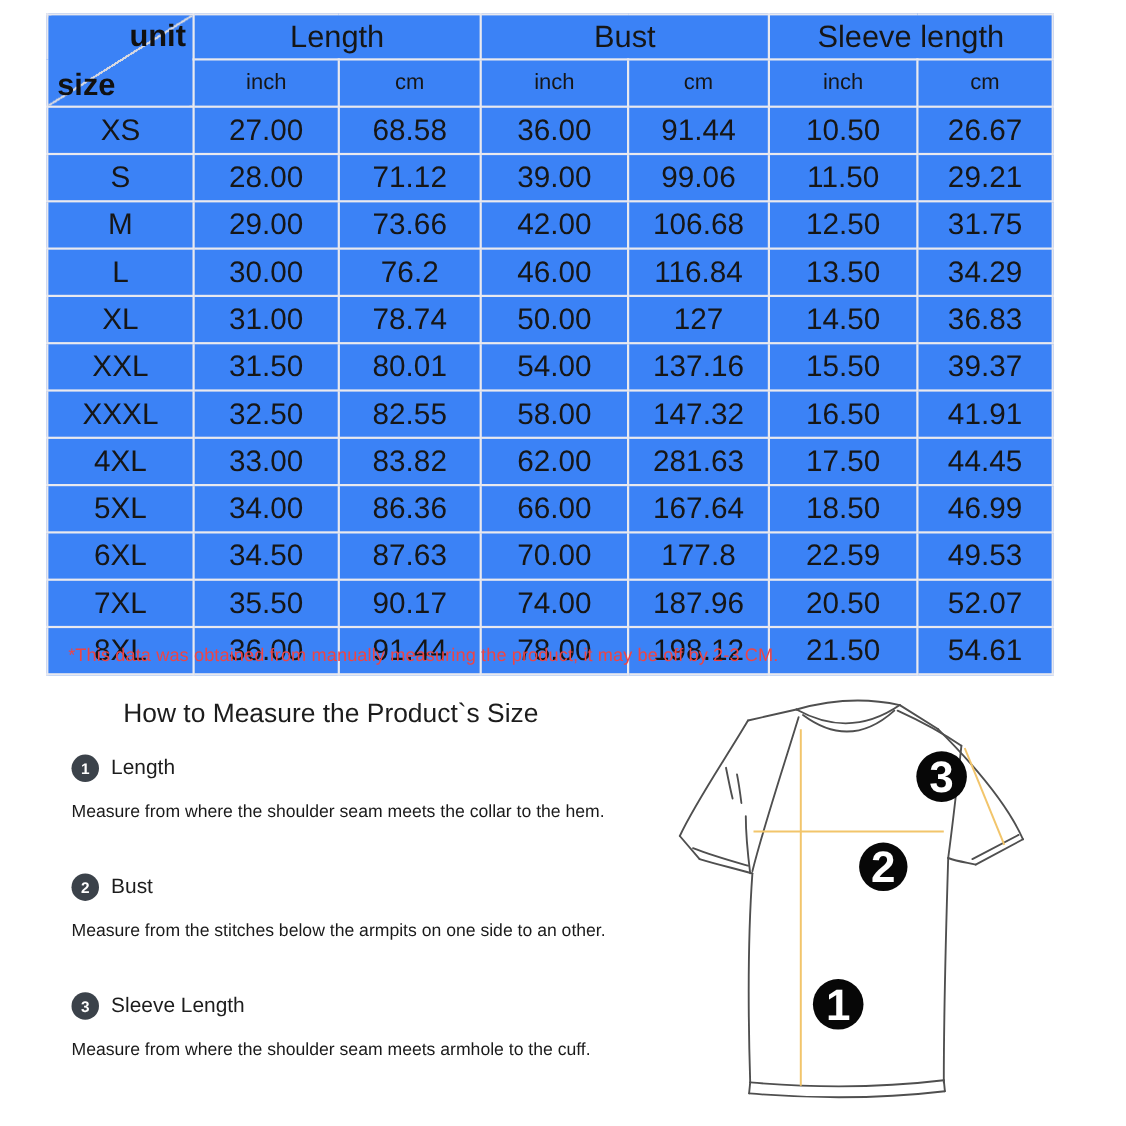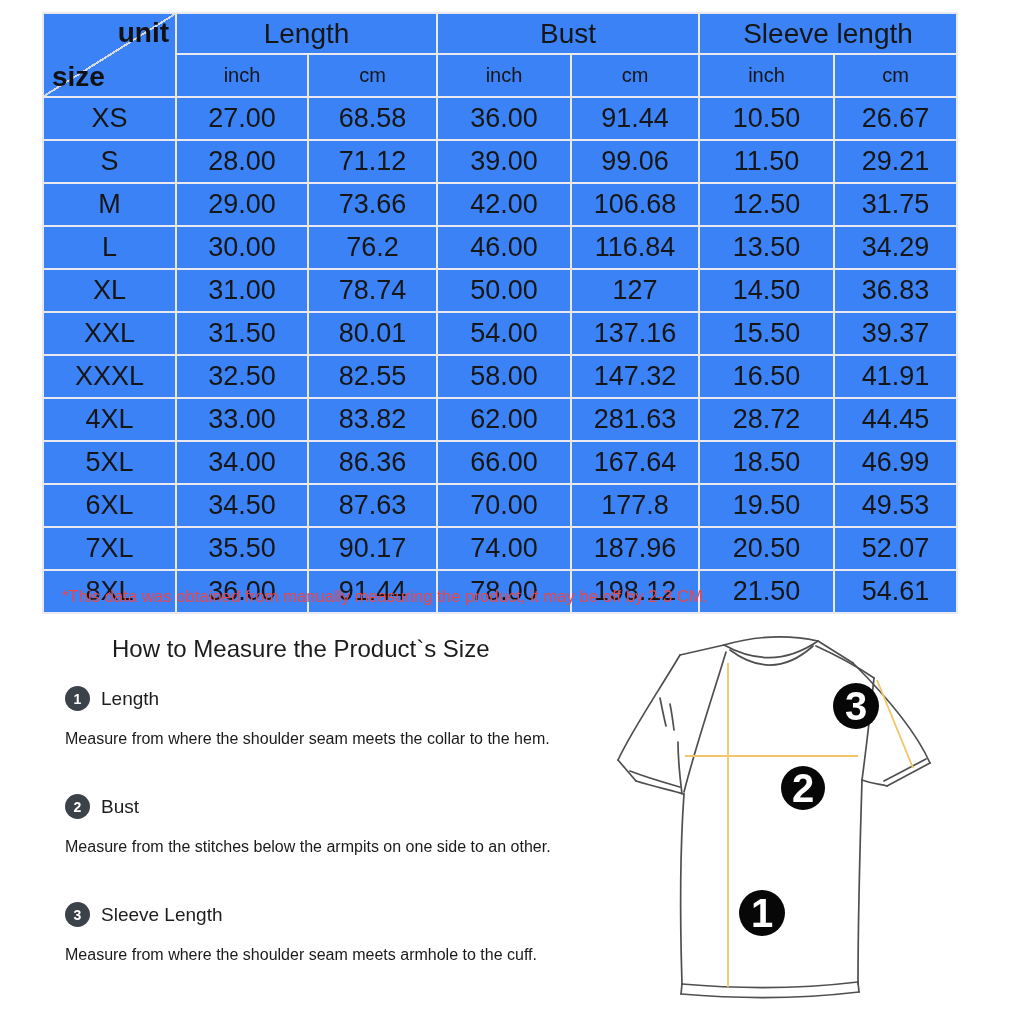--- a/index.html
+++ b/index.html
@@ -171,39 +171,39 @@
           <td>147.32</td>
           <td>16.50</td>
           <td>41.91</td>
         </tr>
         <tr>
           <td>4XL</td>
           <td>33.00</td>
           <td>83.82</td>
           <td>62.00</td>
           <td>281.63</td>
-          <td>28.72</td>
+          <td>17.50</td>
           <td>44.45</td>
         </tr>
         <tr>
           <td>5XL</td>
           <td>34.00</td>
           <td>86.36</td>
           <td>66.00</td>
           <td>167.64</td>
           <td>18.50</td>
           <td>46.99</td>
         </tr>
         <tr>
           <td>6XL</td>
           <td>34.50</td>
           <td>87.63</td>
           <td>70.00</td>
           <td>177.8</td>
-          <td>19.50</td>
+          <td>22.59</td>
           <td>49.53</td>
         </tr>
         <tr>
           <td>7XL</td>
           <td>35.50</td>
           <td>90.17</td>
           <td>74.00</td>
           <td>187.96</td>
           <td>20.50</td>
           <td>52.07</td>

